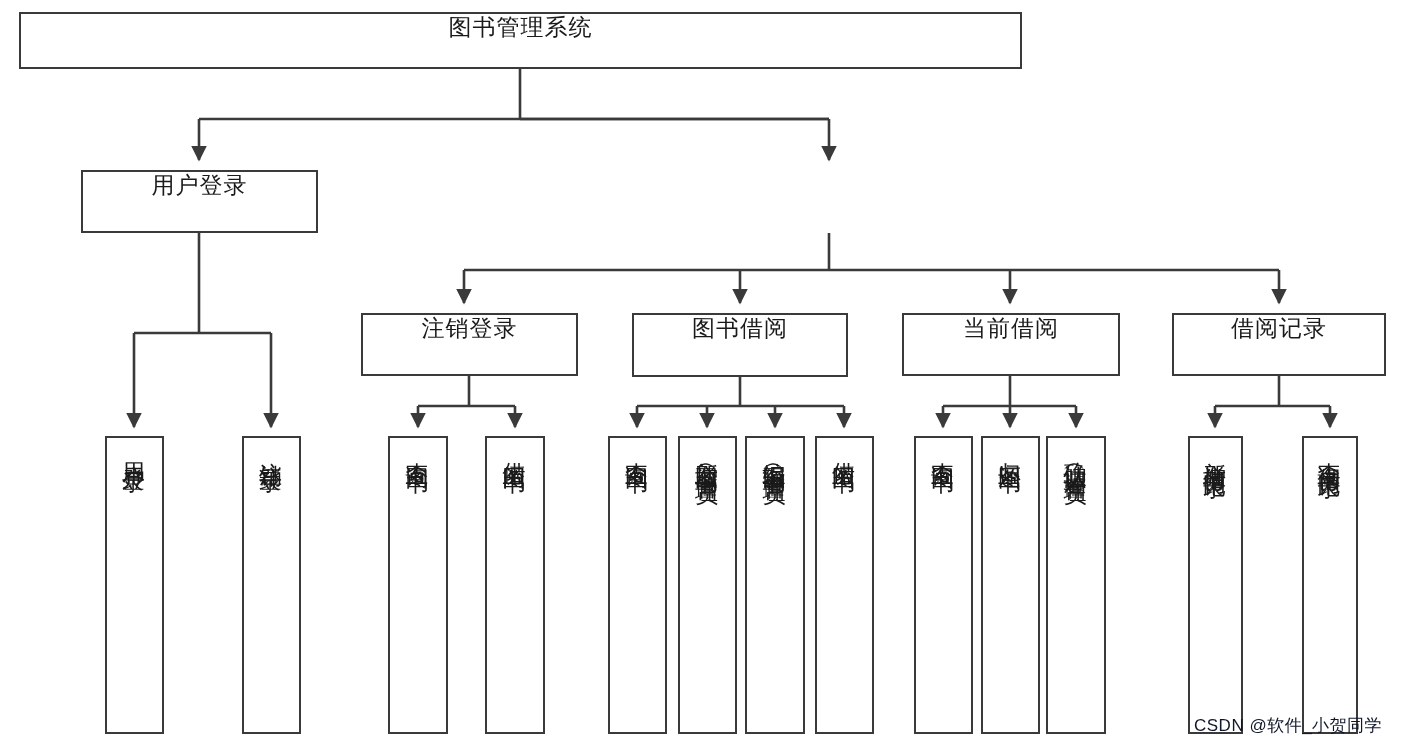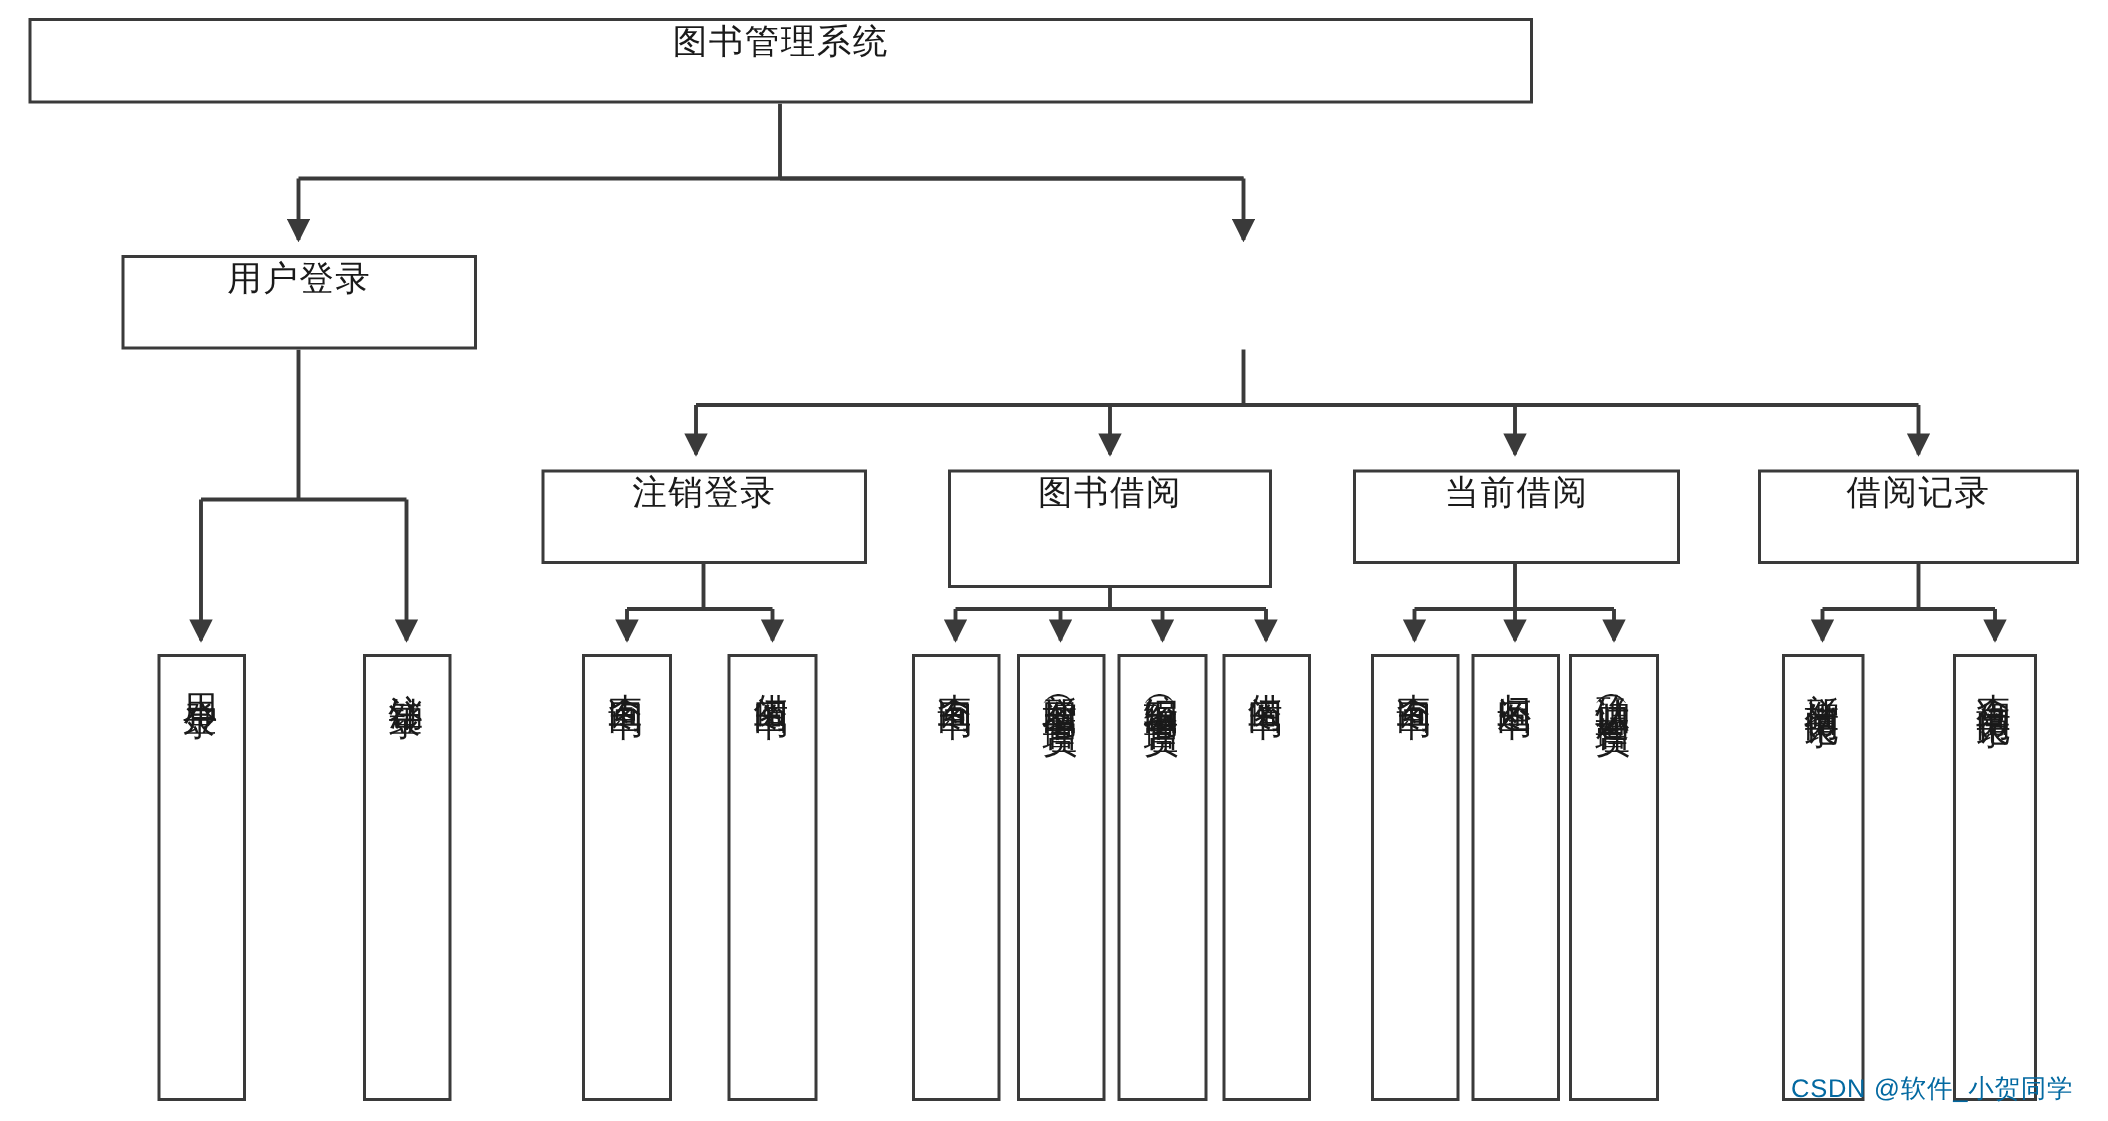--- a/index.html
+++ b/index.html
@@ -51,21 +51,21 @@
     align-items: center;
   }
   .node.vert .lbl {
     writing-mode: vertical-rl;
     text-orientation: upright;
     white-space: nowrap;
   }
   .watermark {
     position: absolute;
     font-size: 17px;
-    color: #0369a1;
+    color: #0f172a;
     letter-spacing: 0.5px;
     white-space: nowrap;
     user-select: none;
   }
 </style>
 </head>
 <body>
 
 <div id="canvas">
 
@@ -125,21 +125,21 @@
     <span class="lbl">图书管理系统</span>
   </div>
 
   <div class="node horiz" style="left:81px; top:170px; width:237px; height:63px;">
     <span class="lbl">用户登录</span>
   </div>
 
   <div class="node horiz" style="left:361px; top:313px; width:217px; height:63px;">
     <span class="lbl">注销登录</span>
   </div>
-  <div class="node horiz" style="left:632px; top:313px; width:216px; height:79px;">
+  <div class="node horiz" style="left:632px; top:313px; width:216px; height:64px;">
     <span class="lbl">图书借阅</span>
   </div>
   <div class="node horiz" style="left:902px; top:313px; width:218px; height:63px;">
     <span class="lbl">当前借阅</span>
   </div>
   <div class="node horiz" style="left:1172px; top:313px; width:214px; height:63px;">
     <span class="lbl">借阅记录</span>
   </div>
 
   <div class="node vert" style="left:105px; top:436px; width:59px; height:298px;">

